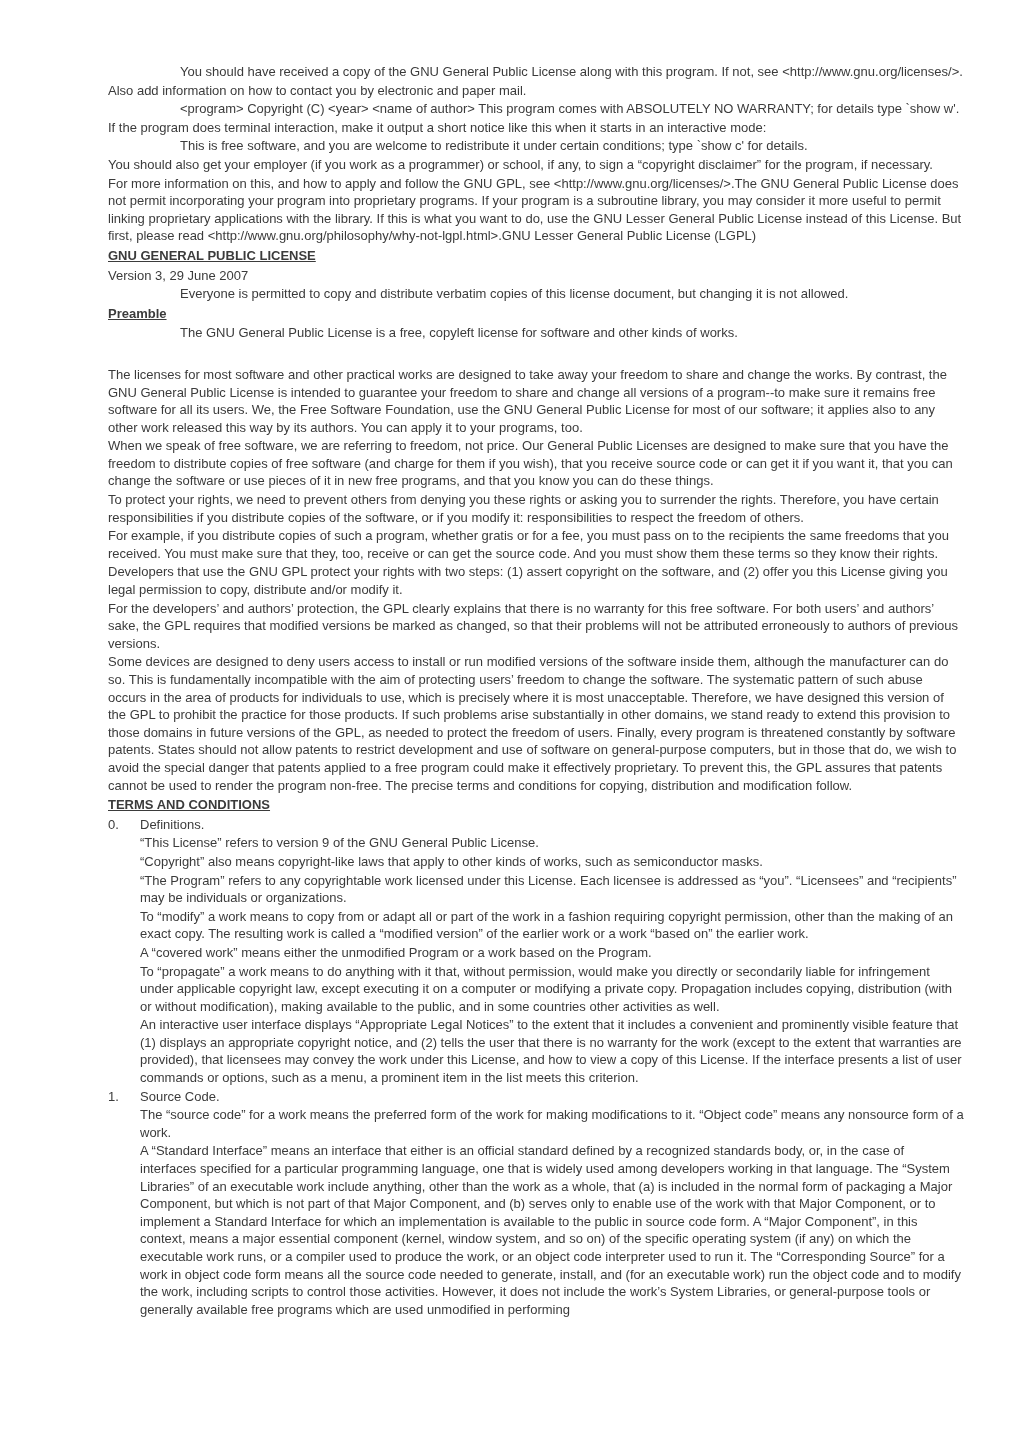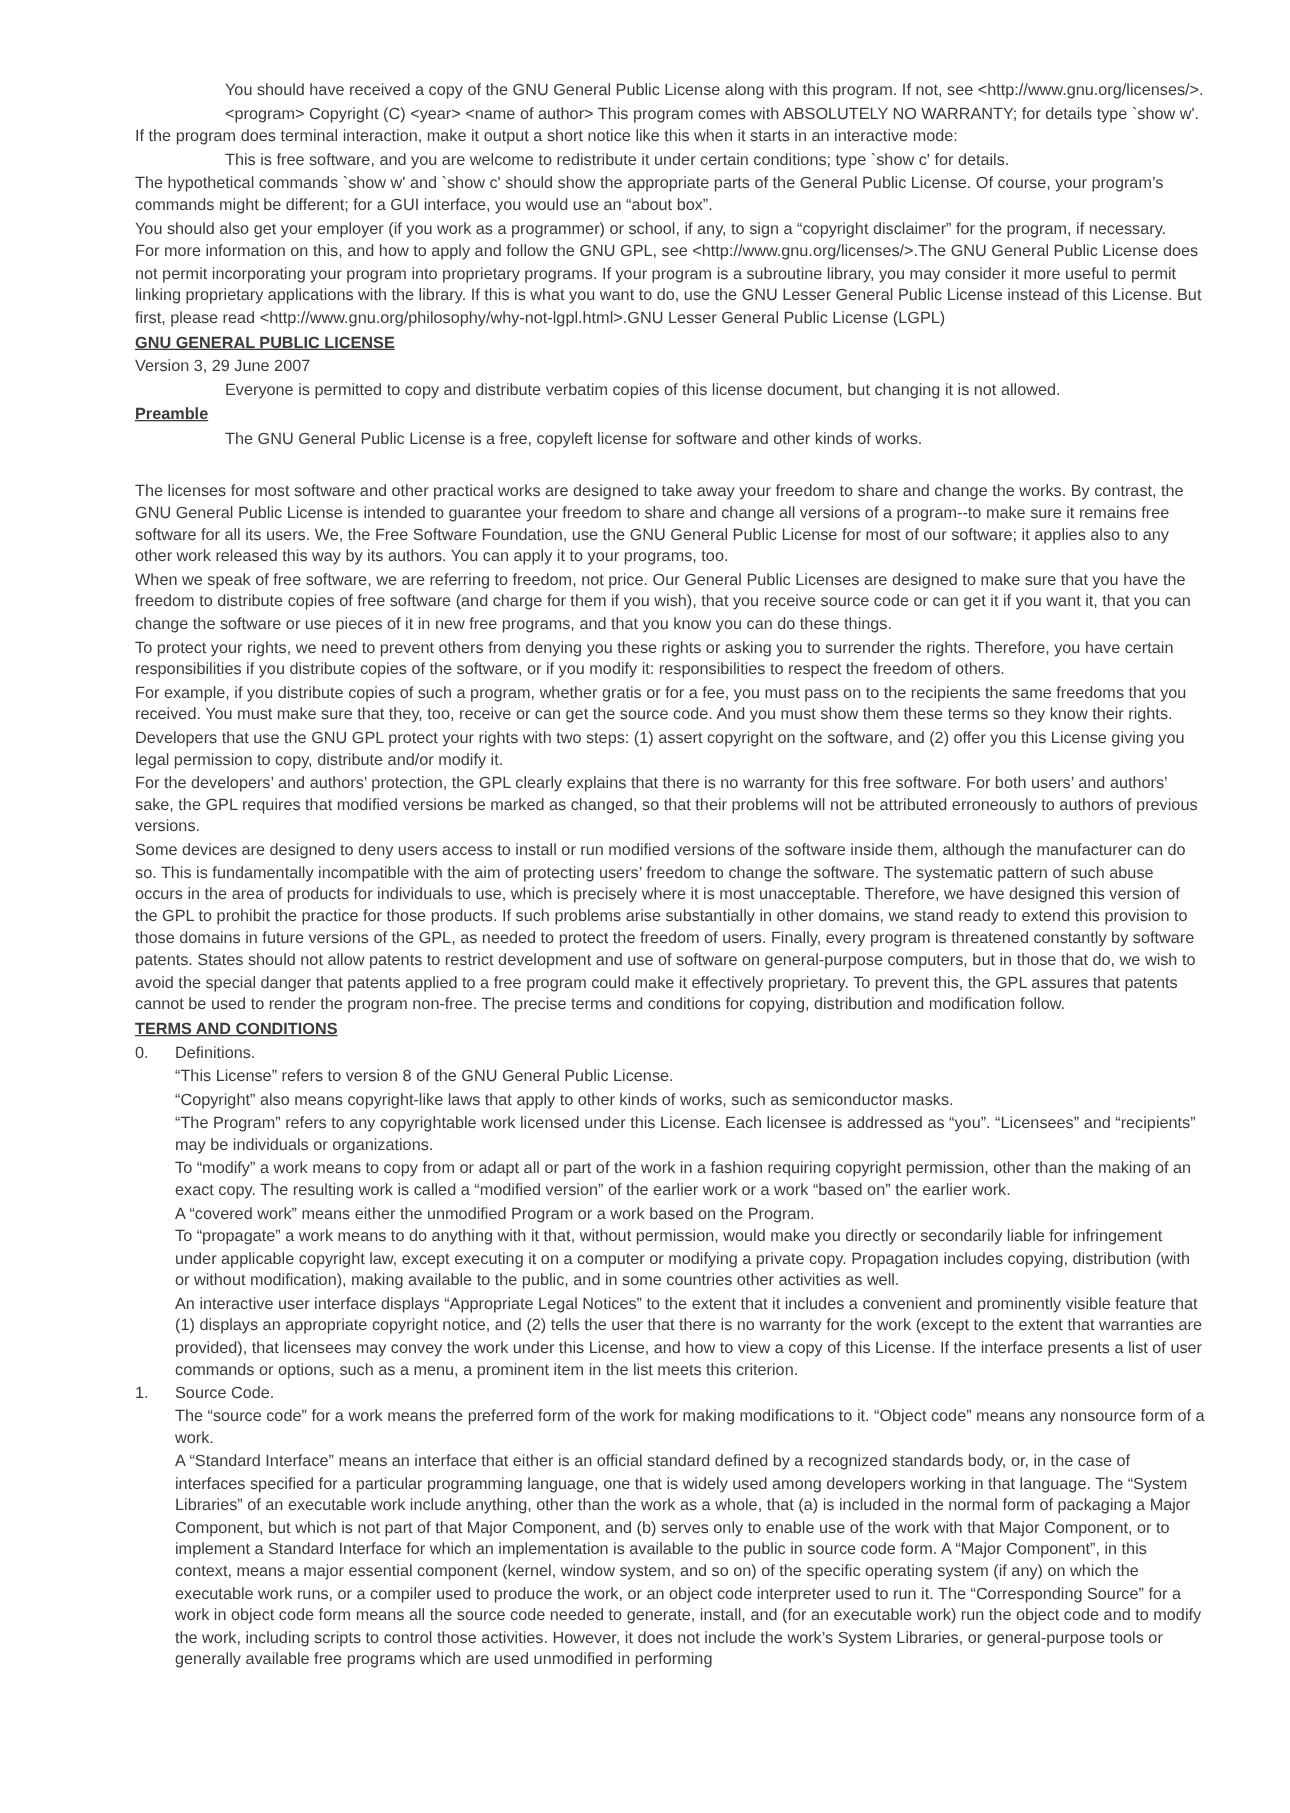--- a/index.html
+++ b/index.html
@@ -36,41 +36,41 @@
   .block.sub { padding-left: 32px; }
   .item-num { display: inline-block; width: 32px; }
 </style>
 </head>
 <body>
 
 <div class="page">
   <div class="content">
     <div id="doc-body">
         <div class="block indent">You should have received a copy of the GNU General Public License along with this program. If not, see &lt;http://www.gnu.org/licenses/&gt;.</div>
+        <div class="block p">Also add information on how to contact you by electronic and paper mail.</div>
         <div class="block indent">&lt;program&gt; Copyright (C) &lt;year&gt; &lt;name of author&gt; This program comes with ABSOLUTELY NO WARRANTY; for details type `show w'.</div>
         <div class="block p">If the program does terminal interaction, make it output a short notice like this when it starts in an interactive mode:</div>
         <div class="block indent">This is free software, and you are welcome to redistribute it under certain conditions; type `show c' for details.</div>
-        <div class="block p">The hypothetical commands `show w' and `show c' should show the appropriate parts of the General Public License. Of course, your program’s commands might be different; for a GUI interface, you would use an “about box”.</div>
         <div class="block p">You should also get your employer (if you work as a programmer) or school, if any, to sign a “copyright disclaimer” for the program, if necessary.</div>
         <div class="block p">For more information on this, and how to apply and follow the GNU GPL, see &lt;http://www.gnu.org/licenses/&gt;.The GNU General Public License does not permit incorporating your program into proprietary programs. If your program is a subroutine library, you may consider it more useful to permit linking proprietary applications with the library. If this is what you want to do, use the GNU Lesser General Public License instead of this License. But first, please read &lt;http://www.gnu.org/philosophy/why-not-lgpl.html&gt;.GNU Lesser General Public License (LGPL)</div>
         <div class="block heading">GNU GENERAL PUBLIC LICENSE</div>
         <div class="block p">Version 3, 29 June 2007</div>
         <div class="block indent">Everyone is permitted to copy and distribute verbatim copies of this license document, but changing it is not allowed.</div>
         <div class="block heading">Preamble</div>
         <div class="block lead">The GNU General Public License is a free, copyleft license for software and other kinds of works.</div>
         <div class="block p">The licenses for most software and other practical works are designed to take away your freedom to share and change the works. By contrast, the GNU General Public License is intended to guarantee your freedom to share and change all versions of a program--to make sure it remains free software for all its users. We, the Free Software Foundation, use the GNU General Public License for most of our software; it applies also to any other work released this way by its authors. You can apply it to your programs, too.</div>
         <div class="block p">When we speak of free software, we are referring to freedom, not price. Our General Public Licenses are designed to make sure that you have the freedom to distribute copies of free software (and charge for them if you wish), that you receive source code or can get it if you want it, that you can change the software or use pieces of it in new free programs, and that you know you can do these things.</div>
         <div class="block p">To protect your rights, we need to prevent others from denying you these rights or asking you to surrender the rights. Therefore, you have certain responsibilities if you distribute copies of the software, or if you modify it: responsibilities to respect the freedom of others.</div>
         <div class="block p">For example, if you distribute copies of such a program, whether gratis or for a fee, you must pass on to the recipients the same freedoms that you received. You must make sure that they, too, receive or can get the source code. And you must show them these terms so they know their rights.</div>
         <div class="block p">Developers that use the GNU GPL protect your rights with two steps: (1) assert copyright on the software, and (2) offer you this License giving you legal permission to copy, distribute and/or modify it.</div>
         <div class="block p">For the developers’ and authors’ protection, the GPL clearly explains that there is no warranty for this free software. For both users’ and authors’ sake, the GPL requires that modified versions be marked as changed, so that their problems will not be attributed erroneously to authors of previous versions.</div>
         <div class="block p">Some devices are designed to deny users access to install or run modified versions of the software inside them, although the manufacturer can do so. This is fundamentally incompatible with the aim of protecting users’ freedom to change the software. The systematic pattern of such abuse occurs in the area of products for individuals to use, which is precisely where it is most unacceptable. Therefore, we have designed this version of the GPL to prohibit the practice for those products. If such problems arise substantially in other domains, we stand ready to extend this provision to those domains in future versions of the GPL, as needed to protect the freedom of users. Finally, every program is threatened constantly by software patents. States should not allow patents to restrict development and use of software on general-purpose computers, but in those that do, we wish to avoid the special danger that patents applied to a free program could make it effectively proprietary. To prevent this, the GPL assures that patents cannot be used to render the program non-free. The precise terms and conditions for copying, distribution and modification follow.</div>
         <div class="block heading">TERMS AND CONDITIONS</div>
         <div class="block item"><span class="item-num">0.</span><span>Definitions.</span></div>
-        <div class="block sub">“This License” refers to version 8 of the GNU General Public License.</div>
+        <div class="block sub">“This License” refers to version 9 of the GNU General Public License.</div>
         <div class="block sub">“Copyright” also means copyright-like laws that apply to other kinds of works, such as semiconductor masks.</div>
         <div class="block sub">“The Program” refers to any copyrightable work licensed under this License. Each licensee is addressed as “you”. “Licensees” and “recipients” may be individuals or organizations.</div>
         <div class="block sub">To “modify” a work means to copy from or adapt all or part of the work in a fashion requiring copyright permission, other than the making of an exact copy. The resulting work is called a “modified version” of the earlier work or a work “based on” the earlier work.</div>
         <div class="block sub">A “covered work” means either the unmodified Program or a work based on the Program.</div>
         <div class="block sub">To “propagate” a work means to do anything with it that, without permission, would make you directly or secondarily liable for infringement under applicable copyright law, except executing it on a computer or modifying a private copy. Propagation includes copying, distribution (with or without modification), making available to the public, and in some countries other activities as well.</div>
         <div class="block sub">An interactive user interface displays “Appropriate Legal Notices” to the extent that it includes a convenient and prominently visible feature that (1) displays an appropriate copyright notice, and (2) tells the user that there is no warranty for the work (except to the extent that warranties are provided), that licensees may convey the work under this License, and how to view a copy of this License. If the interface presents a list of user commands or options, such as a menu, a prominent item in the list meets this criterion.</div>
         <div class="block item"><span class="item-num">1.</span><span>Source Code.</span></div>
         <div class="block sub">The “source code” for a work means the preferred form of the work for making modifications to it. “Object code” means any nonsource form of a work.</div>
         <div class="block sub">A “Standard Interface” means an interface that either is an official standard defined by a recognized standards body, or, in the case of interfaces specified for a particular programming language, one that is widely used among developers working in that language. The “System Libraries” of an executable work include anything, other than the work as a whole, that (a) is included in the normal form of packaging a Major Component, but which is not part of that Major Component, and (b) serves only to enable use of the work with that Major Component, or to implement a Standard Interface for which an implementation is available to the public in source code form. A “Major Component”, in this context, means a major essential component (kernel, window system, and so on) of the specific operating system (if any) on which the executable work runs, or a compiler used to produce the work, or an object code interpreter used to run it. The “Corresponding Source” for a work in object code form means all the source code needed to generate, install, and (for an executable work) run the object code and to modify the work, including scripts to control those activities. However, it does not include the work’s System Libraries, or general-purpose tools or generally available free programs which are used unmodified in performing</div>
       </div>

